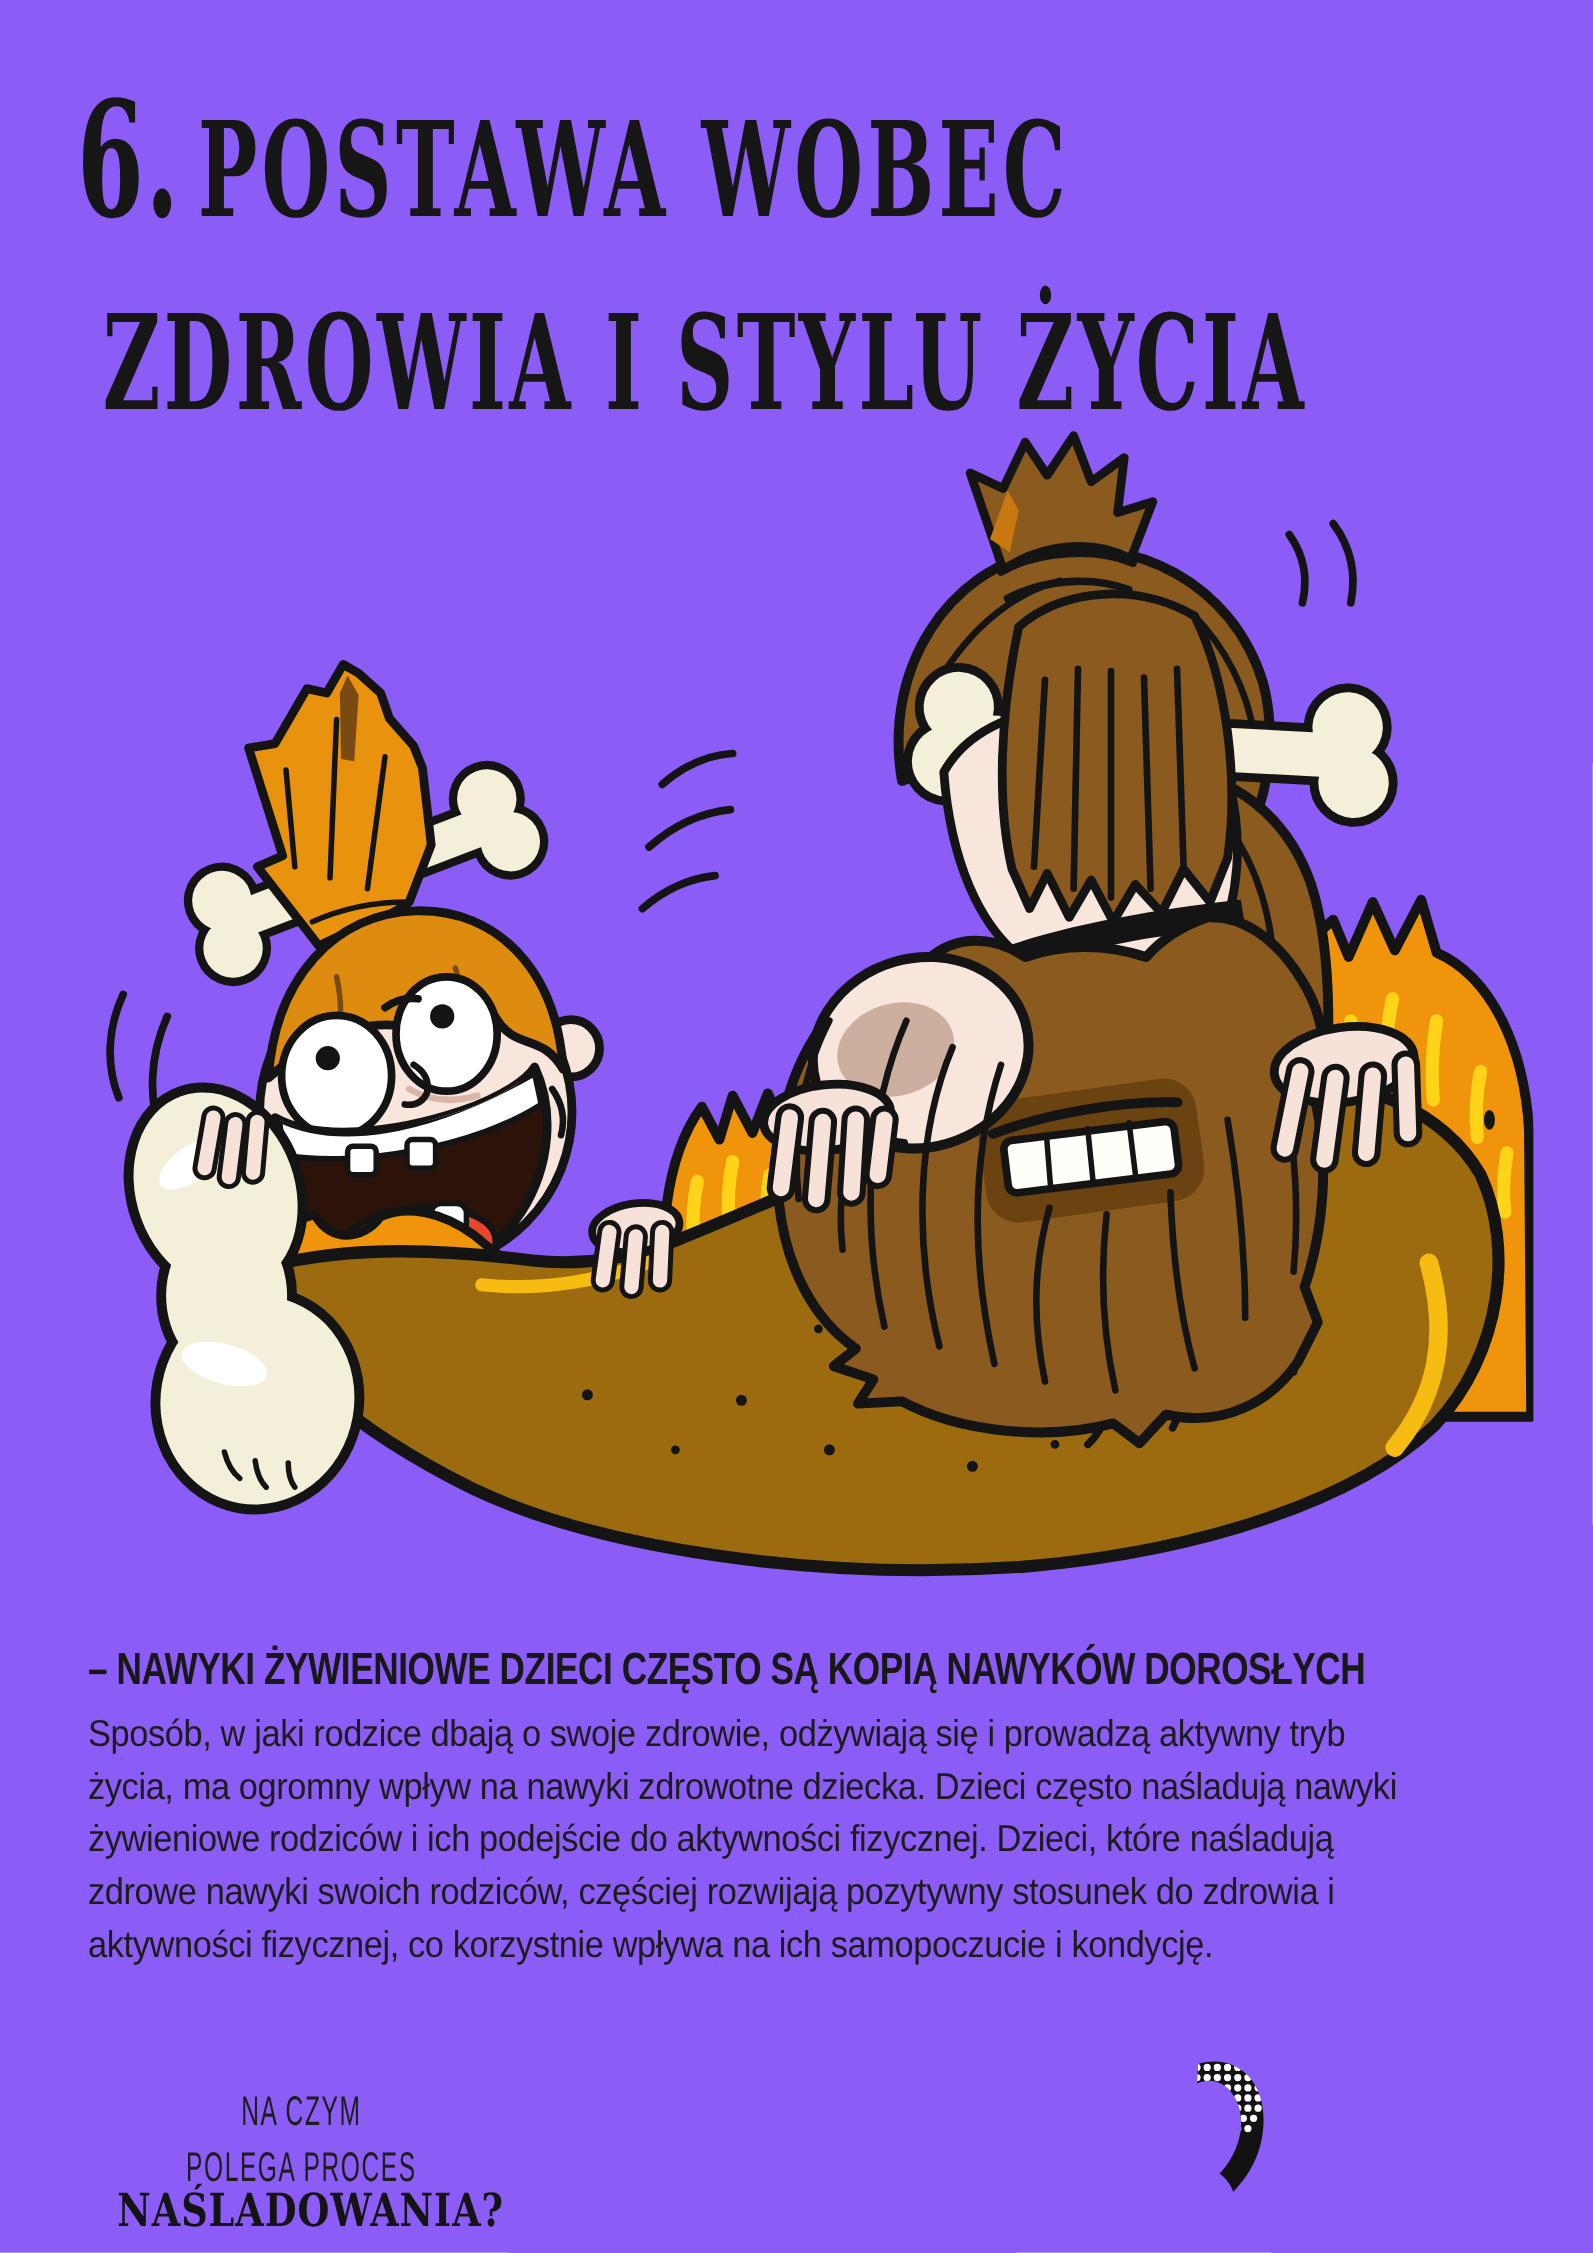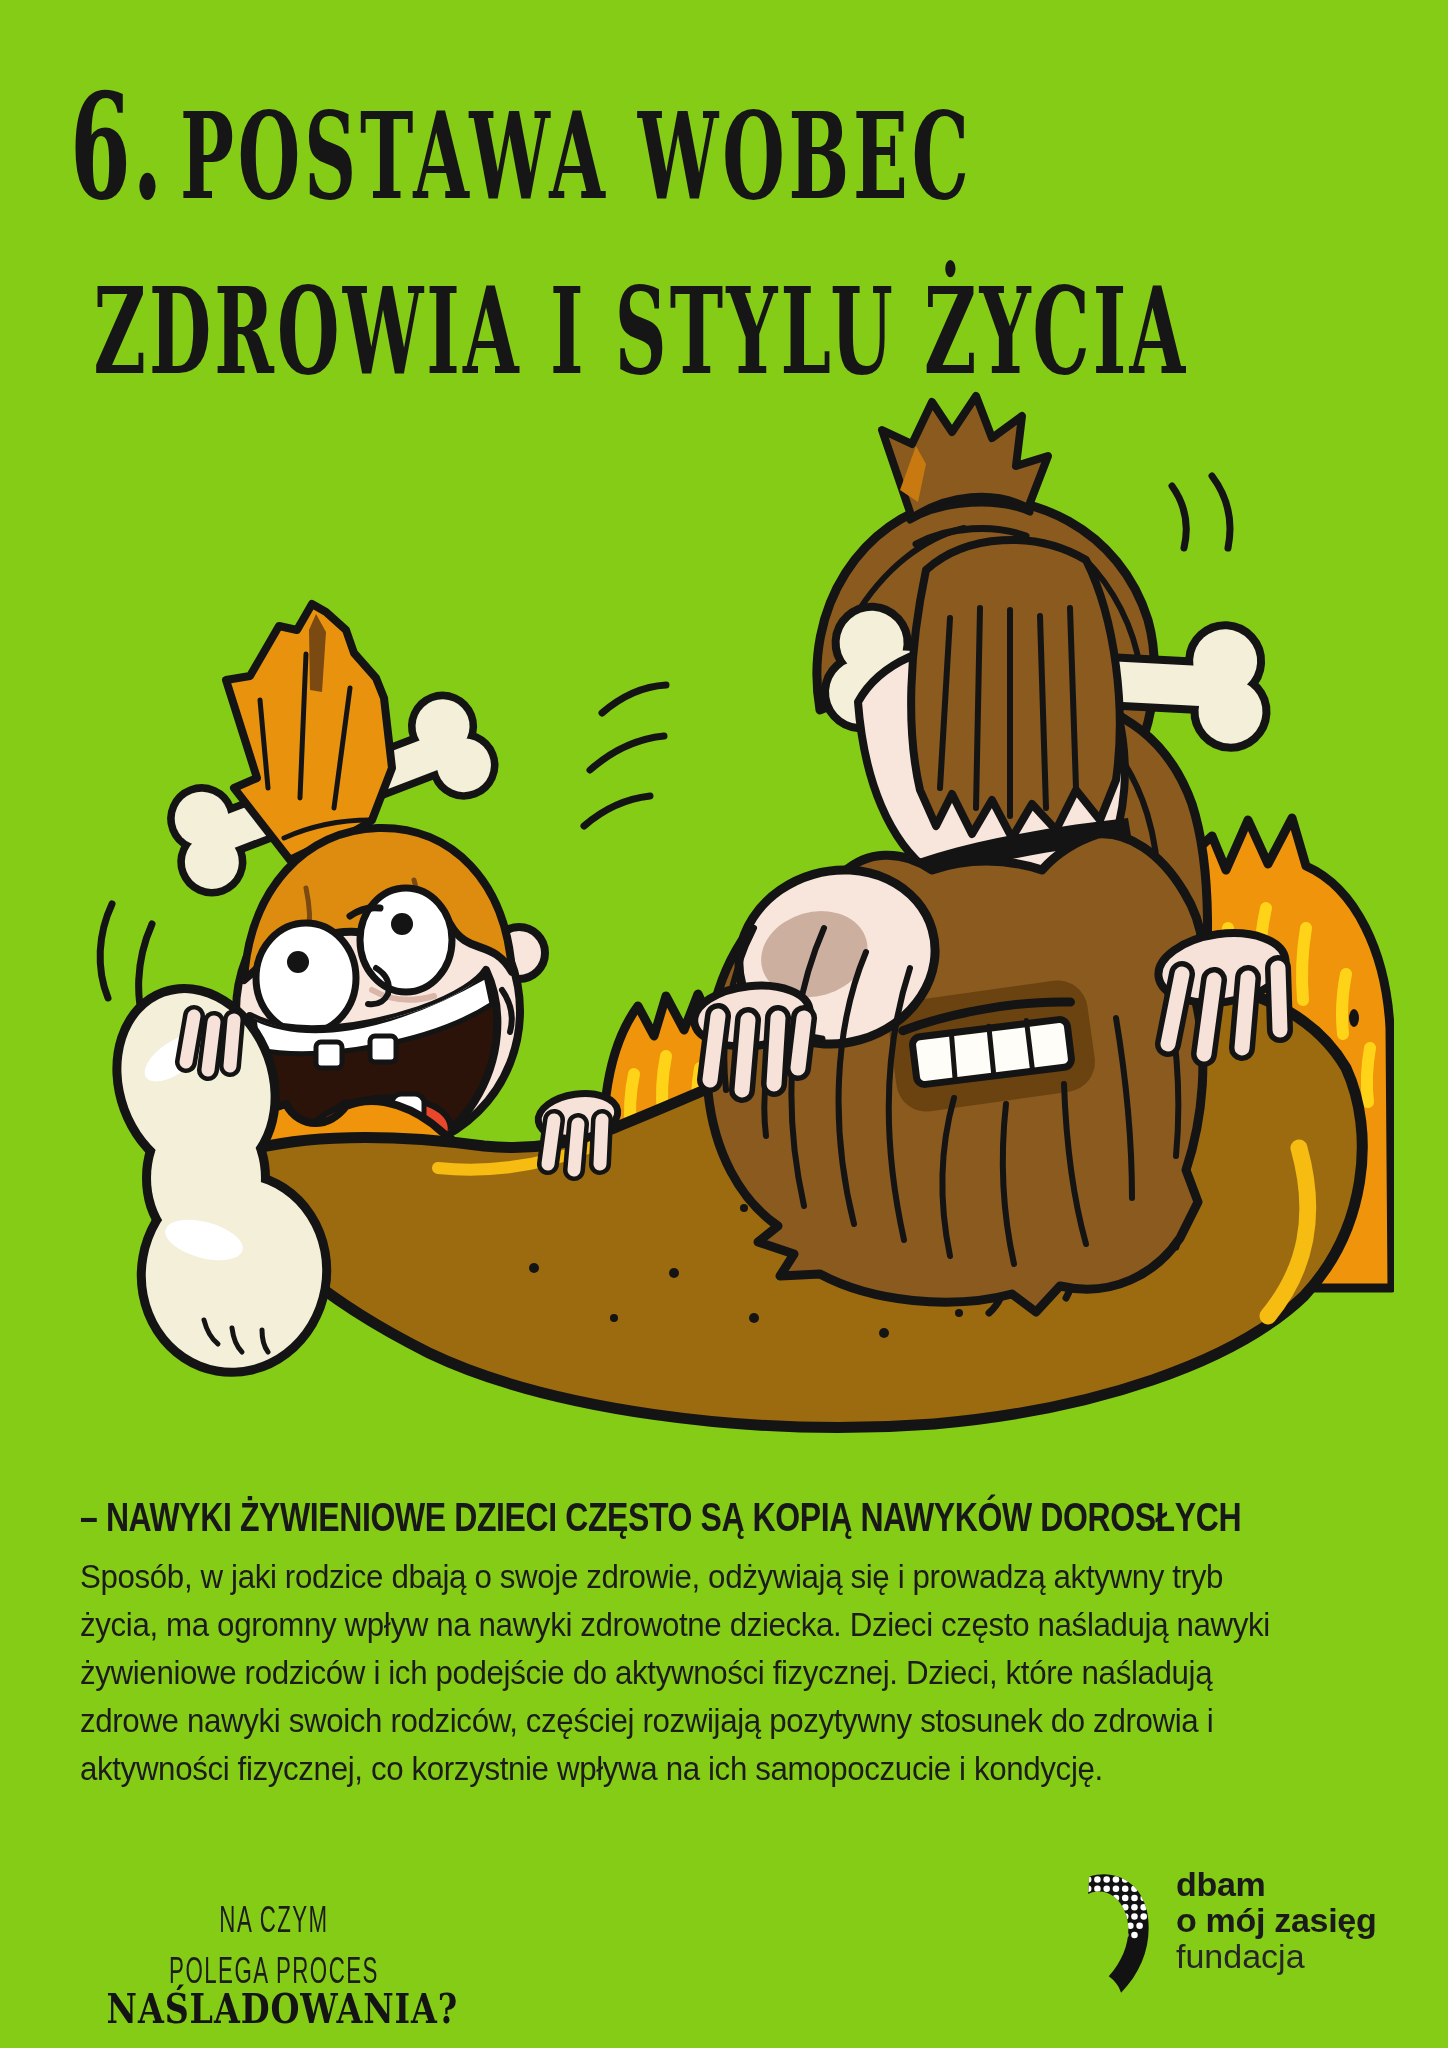--- a/index.html
+++ b/index.html
@@ -1,16 +1,16 @@
 <!DOCTYPE html>
 <html lang="pl"><head>
 <meta charset="utf-8">
 <style>
   html,body{margin:0;padding:0;background:#e9e9e9;}
-  .page{position:relative;width:1448px;height:2048px;background:#84cc16;overflow:hidden;
+  .page{position:relative;width:1448px;height:2048px;background:#8b5cf6;overflow:hidden;
         font-family:"Liberation Sans",sans-serif;margin:0 auto;}
   
   .title{position:absolute;left:70px;top:82px;color:#161616;
          font-family:"DejaVu Serif",serif;font-weight:700;
          transform:scale(0.78,1.30);transform-origin:0 0;}
   .title-row1{white-space:nowrap;line-height:100px;}
   .title-num{font-size:112px;letter-spacing:2px;margin-right:20px;}
   .title-main{font-size:92px;letter-spacing:5px;}
   .title-row2{white-space:nowrap;line-height:100px;margin-left:30px;margin-top:8px;
               font-size:92px;letter-spacing:4px;}
@@ -435,19 +435,14 @@
         <circle cx="42" cy="44" r="3.2"></circle>
         <circle cx="51" cy="44" r="3.2"></circle>
         <circle cx="60" cy="44" r="3.2"></circle>
       <circle cx="38" cy="53" r="3.2"></circle>
         <circle cx="47" cy="53" r="3.2"></circle>
         <circle cx="56" cy="53" r="3.2"></circle>
       <circle cx="42" cy="62" r="3.2"></circle>
         <circle cx="51" cy="62" r="3.2"></circle>
     </g>
   </svg>
-  <div class="logo-text">
-    <div class="logo-l1">dbam</div>
-    <div class="logo-l2">o mój zasięg</div>
-    <div class="logo-l3">fundacja</div>
-  </div>
 
 </div>
 
 </body></html>

